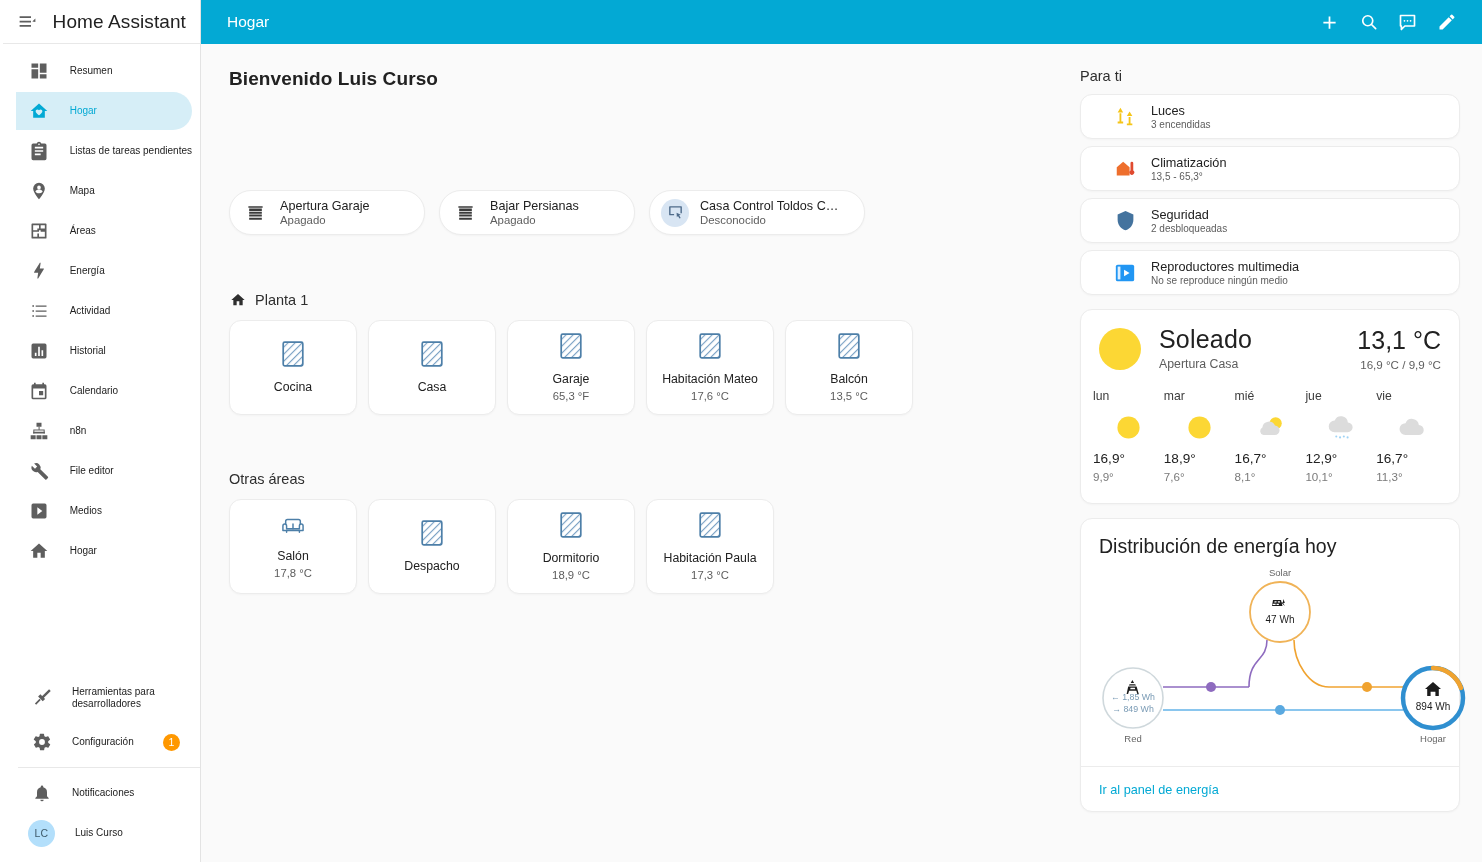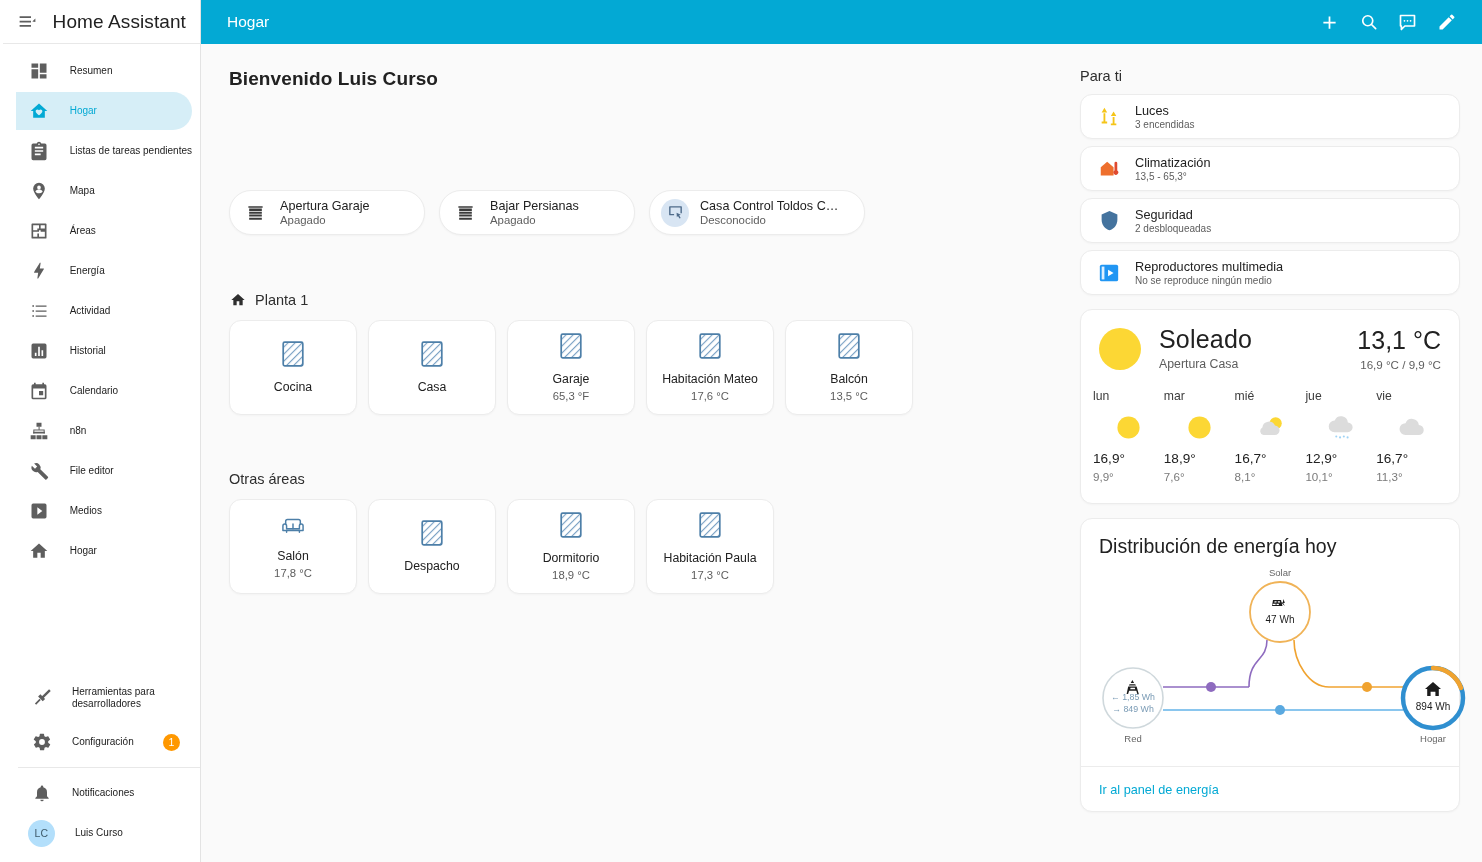--- a/index.html
+++ b/index.html
@@ -99,21 +99,21 @@
   }
   .area-card .thumb { margin-bottom: 9px; }
   .area-name { font-size: 12.3px; color: #212121; text-align: center; line-height: 1.2; }
   .area-temp { font-size: 11.3px; color: #5d5d5d; margin-top: 3px; }
 
   
   .r-title { font-size: 14.5px; color: #2e2e2e; margin-bottom: 10px; }
   .tile {
     background: #fff; border: 1px solid #ececec; border-radius: 12px;
     height: 45px; display: flex; align-items: center; gap: 14px;
-    padding: 0 16px; margin-bottom: 7px; cursor: pointer;
+    padding: 0 32px; margin-bottom: 7px; cursor: pointer;
     box-shadow: 0 1px 2px rgba(0,0,0,0.03);
   }
   .tile-ic { width: 24px; height: 24px; flex: 0 0 24px; display:flex;align-items:center;justify-content:center;}
   .tile-name { font-size: 12.7px; color: #212121; }
   .tile-sub { font-size: 10px; color: #5d5d5d; margin-top: 1px; }
 
   
   .card {
     background: #fff; border: 1px solid #ececec; border-radius: 12px;
     box-shadow: 0 1px 2px rgba(0,0,0,0.03); margin-top: 14px;

